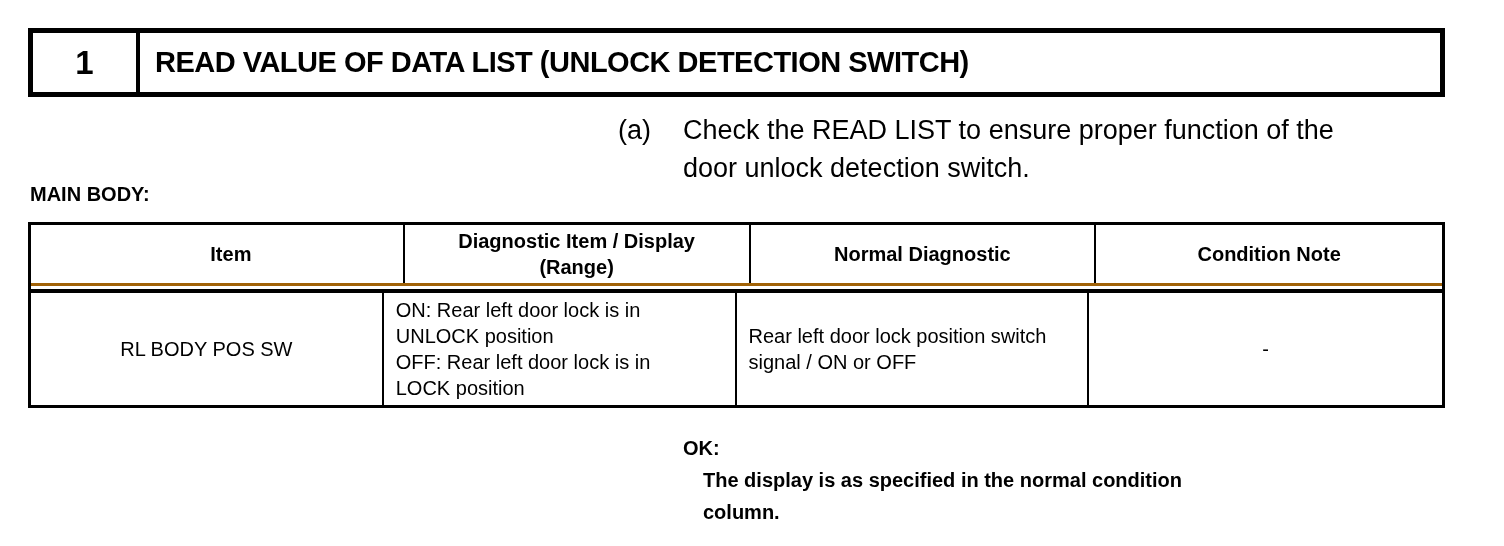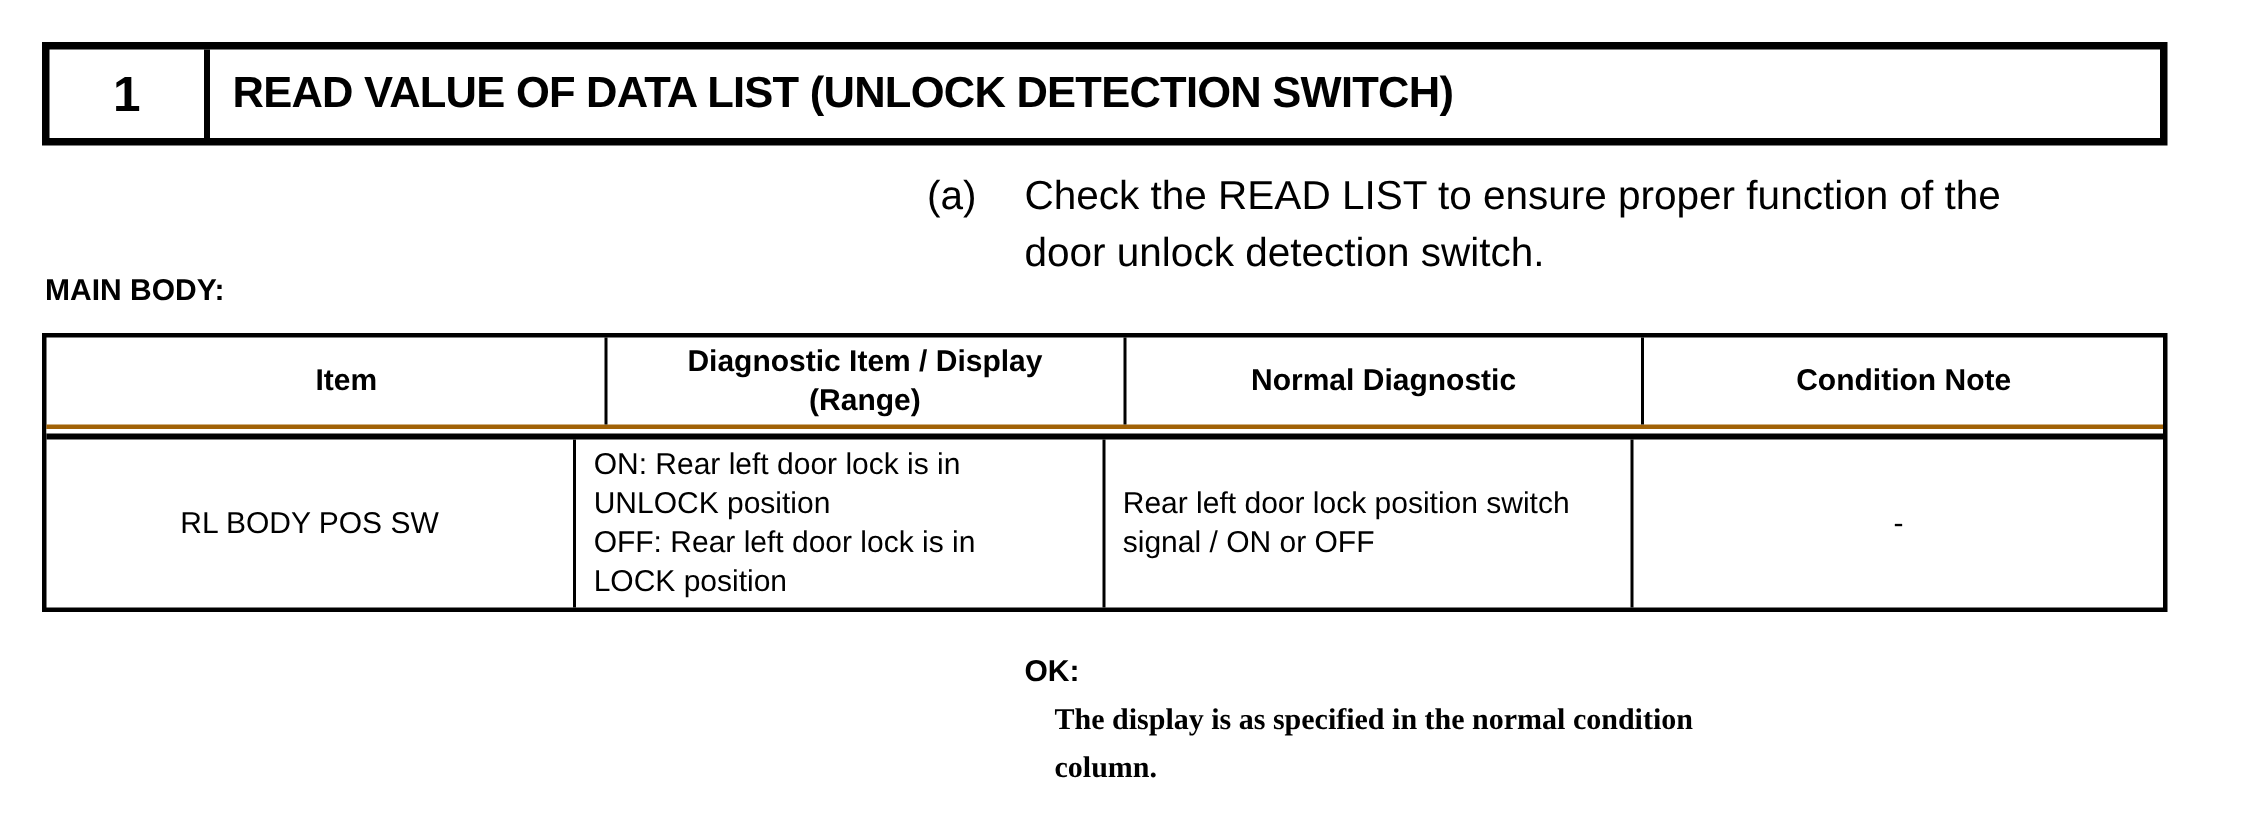--- a/index.html
+++ b/index.html
@@ -137,21 +137,20 @@
     position: absolute;
     left: 683px;
     top: 432px;
     font-size: 20px;
     font-weight: bold;
     line-height: 32px;
   }
   .result-text {
     margin-left: 20px;
     white-space: pre-line;
-    font-family: Liberation Serif, serif;
   }
 </style>
 </head>
 <body>
 
 <div class="page">
 
   <div class="step-box">
     <div class="step-number">1</div>
     <div class="step-title">READ VALUE OF DATA LIST (UNLOCK DETECTION SWITCH)</div>

